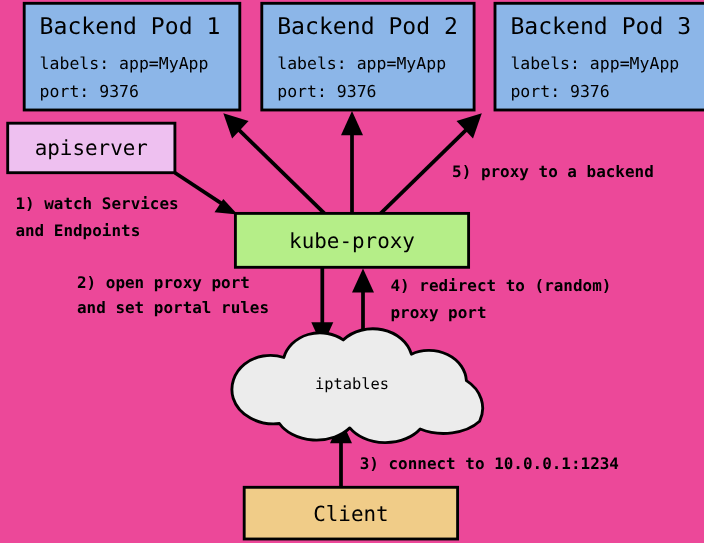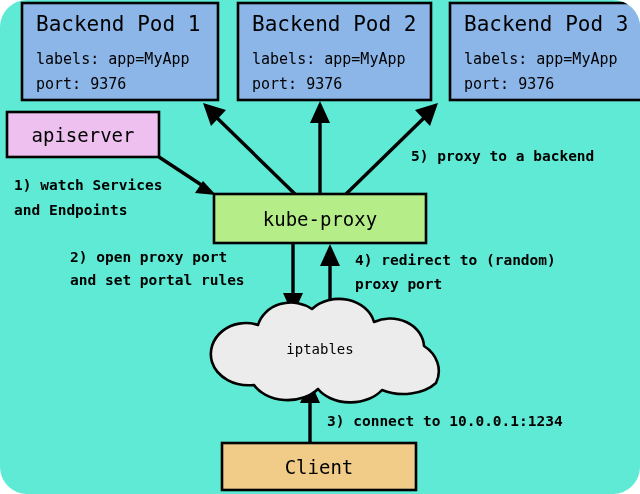--- a/index.html
+++ b/index.html
@@ -4,24 +4,23 @@
 <style>
   html, body {
     margin: 0;
     padding: 0;
     background: #ffffff;
   }
   #diagram-root {
     position: relative;
     width: 640px;
     height: 494px;
-    background: #5eead4;
+    background: #ec4899;
     overflow: hidden;
     font-family: "DejaVu Sans Mono", monospace;
-    border-radius: 27px;
   }
   svg.layer {
     position: absolute;
     top: 0;
     left: 0;
     width: 640px;
     height: 494px;
   }
   svg.layer text {
     font-family: "DejaVu Sans Mono", monospace;

